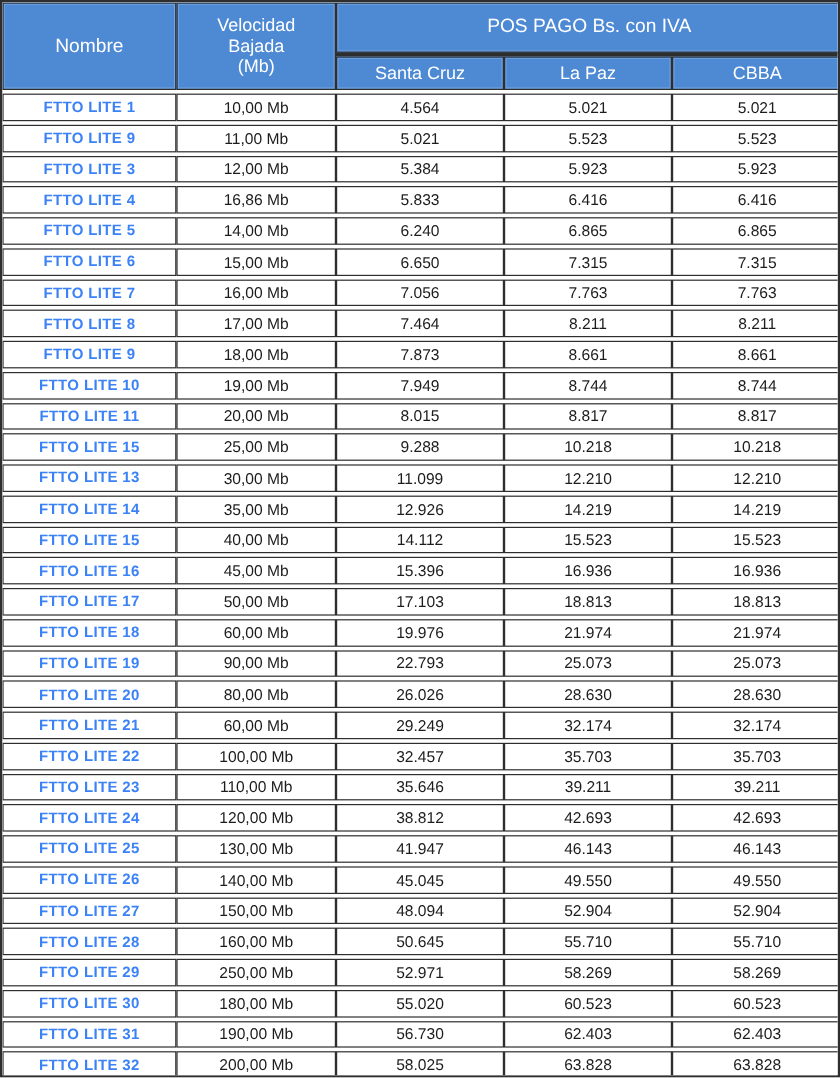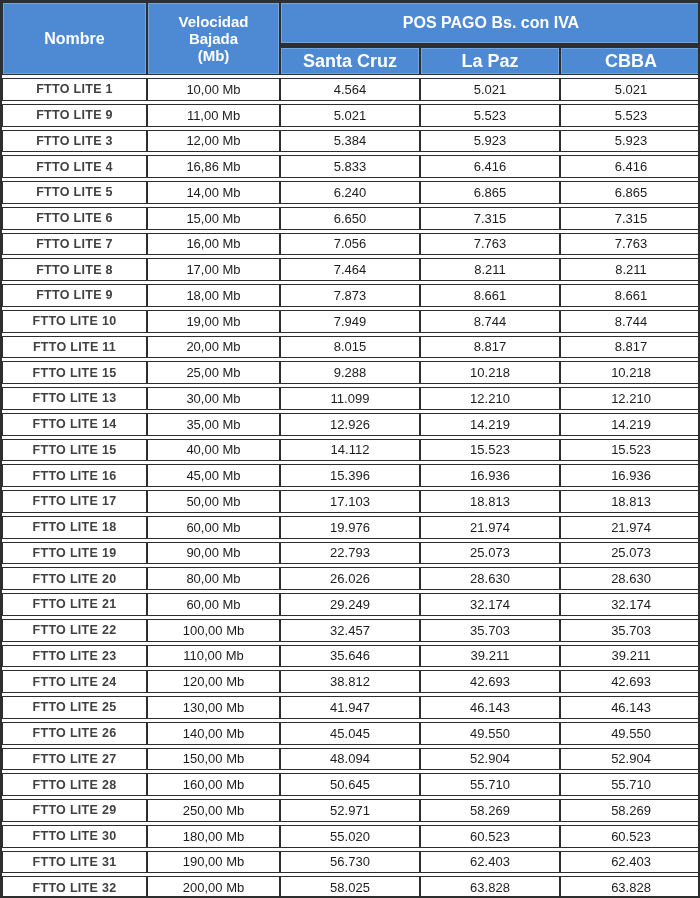--- a/index.html
+++ b/index.html
@@ -34,41 +34,41 @@
     border:1.5px solid var(--border);
     text-align:center;
     vertical-align:middle;
     padding:0 2px;
     overflow:hidden;
     white-space:nowrap;
   }
   thead th{
     background:var(--header-bg);
     color:var(--header-text);
-    font-weight:bold;
+    font-weight:normal;
     box-shadow:inset 0 0 0 1px rgba(255,255,255,0.22);
   }
   th.name-header, th.group-header{font-size:16px;}
   th.speed-header{font-size:15px;line-height:1.15;}
-  th.city-header{font-size:18px;}
+  th.city-header{font-size:15px;}
   th.group-header{
     height:42px;
     
     box-shadow:0 3px 0 0 var(--border), inset 0 0 0 1px rgba(255,255,255,0.22);
   }
   tr.subheader-row th{height:28px;}
   tbody td{
     font-size:13px;
     color:var(--body-text);
   }
   tbody td.name-col{
     font-weight:bold;
     font-size:12.5px;
     letter-spacing:0.3px;
-    color:#404040;
+    color:#3b82f6;
   }
   .speed-line{display:block;}
 </style>
 </head>
 <body>
 
 <div class="table-frame">
   <table class="price-table">
     <colgroup>
       <col style="width:145px">

